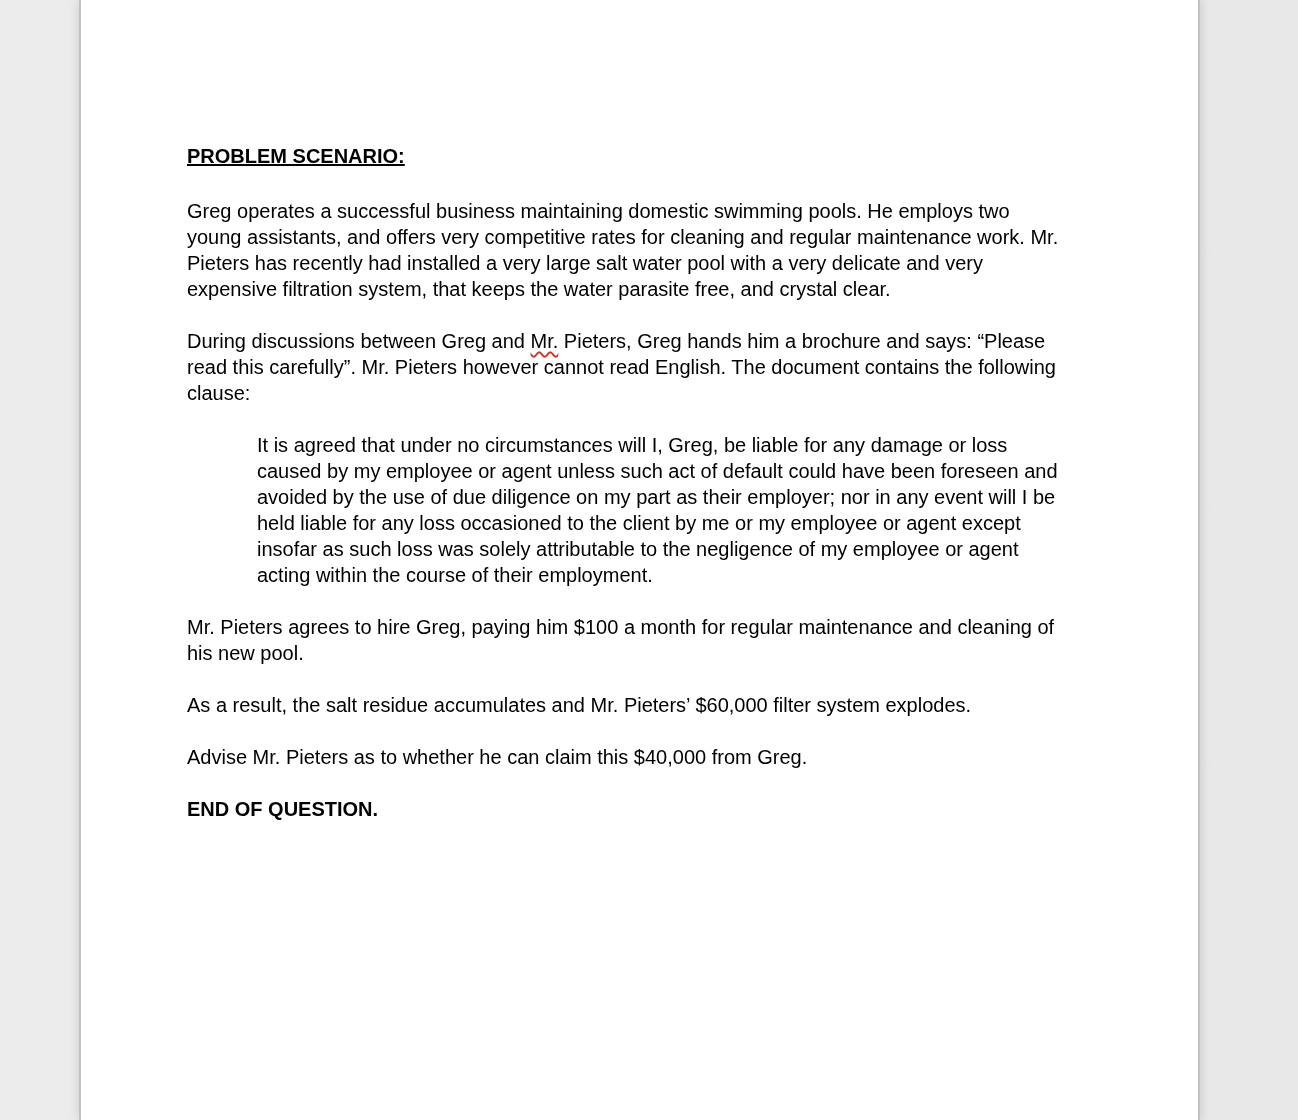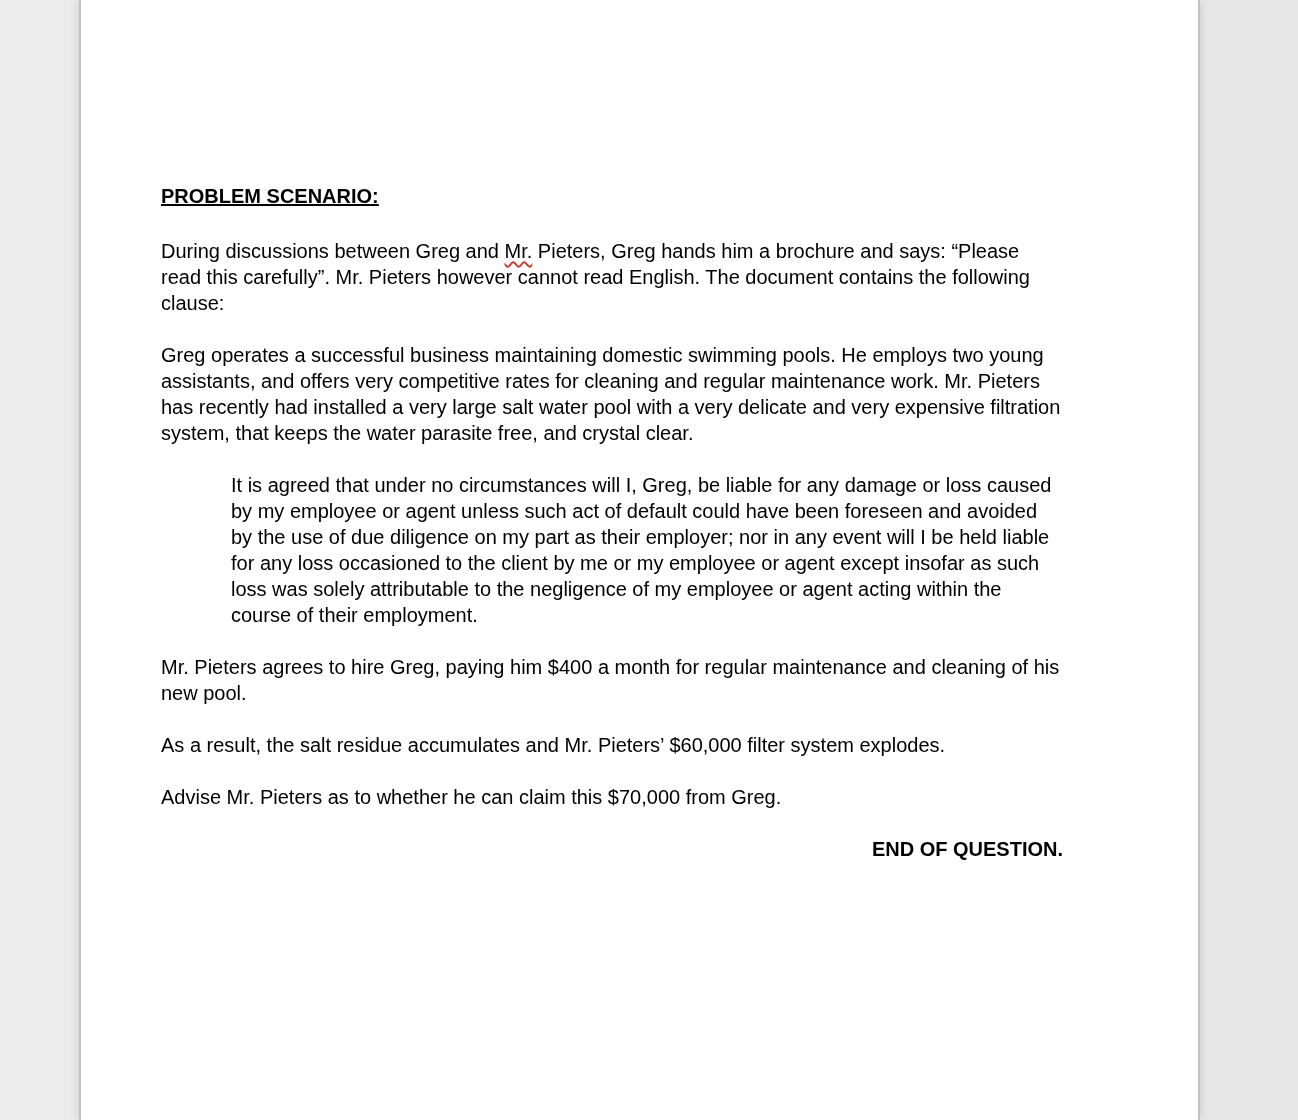--- a/index.html
+++ b/index.html
@@ -25,26 +25,25 @@
     top: 0;
     width: 1121px;
     height: 1120px;
     background: #ffffff;
     border-left: 2px solid #c2c2c2;
     border-right: 2px solid #c2c2c2;
     box-shadow: 0 0 10px rgba(0,0,0,0.14);
   }
 
   .content {
-    padding: 143px 135px 0 80px;
+    padding: 143px 135px 0 106px;
     width: 100%;
     color: #000000;
     font-size: 20px;
     line-height: 26px;
-    margin-top: 40px;
   }
 
   .heading {
     font-size: 20px;
     font-weight: bold;
     text-decoration: underline;
     margin-bottom: 29px;
   }
 
   .para {
@@ -57,43 +56,43 @@
   }
 
   .misspelled {
     text-decoration: underline wavy #d93025;
     text-decoration-thickness: 2px;
     text-underline-offset: 3px;
   }
 
   .end-line {
     font-weight: bold;
-    text-align: right;
+    text-align: left;
     margin-bottom: 26px;
   }
 </style>
 </head>
 <body>
 
 <div class="canvas">
   <div class="page">
     <div class="content">
 
       <div class="heading">PROBLEM SCENARIO:</div>
 
+      <p class="para">Greg operates a successful business maintaining domestic swimming pools. He employs two young assistants, and offers very competitive rates for cleaning and regular maintenance work. Mr. Pieters has recently had installed a very large salt water pool with a very delicate and very expensive filtration system, that keeps the water parasite free, and crystal clear.</p>
+
       <p class="para"><span>During discussions between Greg and </span><span class="misspelled">Mr.</span><span> Pieters, Greg hands him a brochure and says: “Please read this carefully”. Mr. Pieters however cannot read English. The document contains the following clause:</span></p>
-
-      <p class="para">Greg operates a successful business maintaining domestic swimming pools. He employs two young assistants, and offers very competitive rates for cleaning and regular maintenance work. Mr. Pieters has recently had installed a very large salt water pool with a very delicate and very expensive filtration system, that keeps the water parasite free, and crystal clear.</p>
 
       <p class="clause">It is agreed that under no circumstances will I, Greg, be liable for any damage or loss caused by my employee or agent unless such act of default could have been foreseen and avoided by the use of due diligence on my part as their employer; nor in any event will I be held liable for any loss occasioned to the client by me or my employee or agent except insofar as such loss was solely attributable to the negligence of my employee or agent acting within the course of their employment.</p>
 
-      <p class="para">Mr. Pieters agrees to hire Greg, paying him $400 a month for regular maintenance and cleaning of his new pool.</p>
+      <p class="para">Mr. Pieters agrees to hire Greg, paying him $100 a month for regular maintenance and cleaning of his new pool.</p>
 
 
       <p class="para">As a result, the salt residue accumulates and Mr. Pieters’ $60,000 filter system explodes.</p>
 
-      <p class="para">Advise Mr. Pieters as to whether he can claim this $70,000 from Greg.</p>
+      <p class="para">Advise Mr. Pieters as to whether he can claim this $40,000 from Greg.</p>
 
       <p class="end-line">END OF QUESTION.</p>
 
     </div>
   </div>
 </div>
 
 </body></html>

